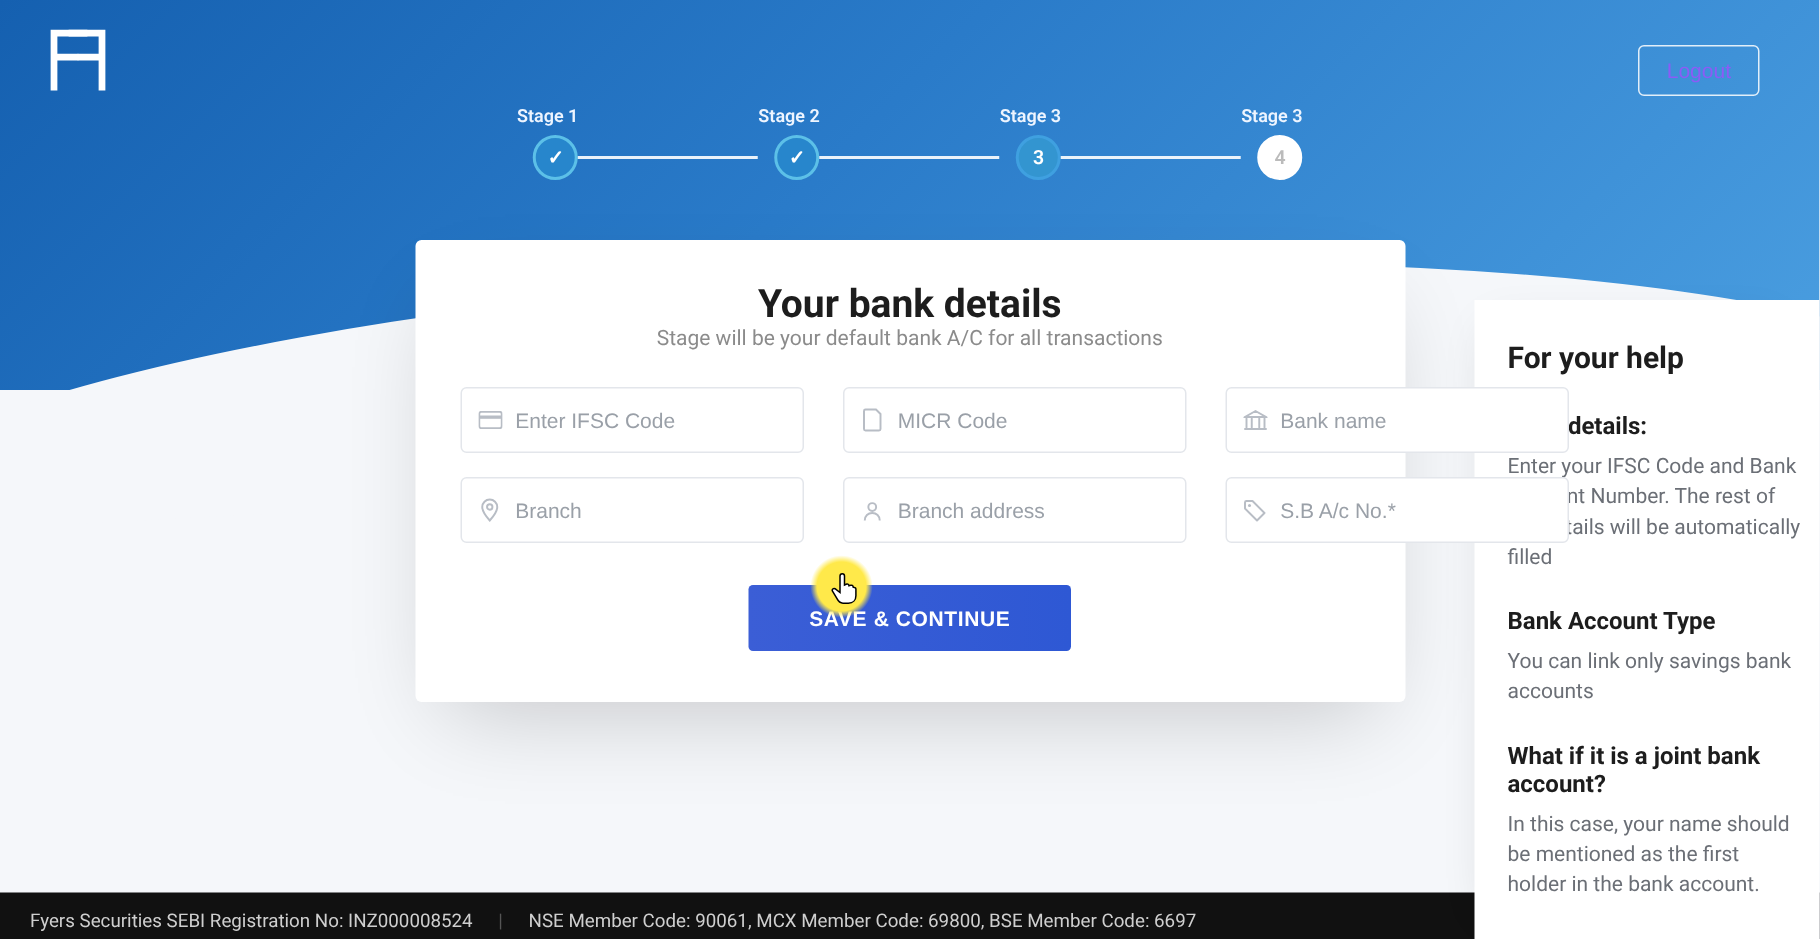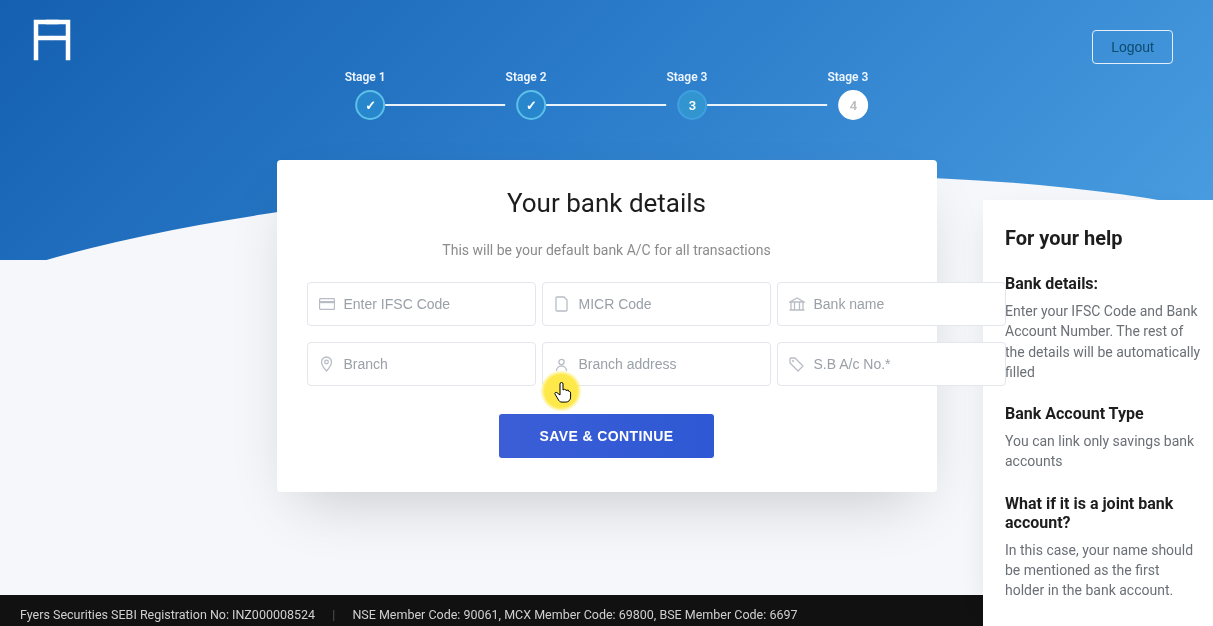--- a/index.html
+++ b/index.html
@@ -34,21 +34,21 @@
       top: 18px; left: 30px;
       z-index: 5;
       color: #fff;
     }
     .logout {
       position: absolute;
       top: 30px; right: 40px;
       z-index: 5;
       background: transparent;
       border: 1px solid rgba(255,255,255,0.85);
-      color: #0c4a6e;
+      color: #8b5cf6;
       padding: 8px 18px;
       border-radius: 4px;
       font-size: 14px;
       cursor: pointer;
     }
     .stepper {
       position: absolute;
       top: 70px; left: 50%;
       transform: translateX(-50%);
       display: flex;
@@ -92,33 +92,33 @@
       width: 660px;
       background: #fff;
       border-radius: 4px;
       padding: 28px 30px 34px;
       box-shadow: 0 25px 60px -20px rgba(0,0,0,0.2);
       z-index: 10;
       text-align: center;
     }
     .card h1 {
       font-size: 26px;
-      font-weight: 400;
+      font-weight: 700;
       color: #1d1d1d;
-      margin-bottom: 24px;
+      margin-bottom: 0;
     }
     .card .subtitle {
       color: #8b8b8b;
       font-size: 14px;
       margin-bottom: 24px;
     }
     .fields {
       display: grid;
       grid-template-columns: repeat(3, 1fr);
-      gap: 16px 6px;
+      gap: 16px 26px;
       margin-bottom: 28px;
     }
     .field {
       display: flex;
       align-items: center;
       border: 1px solid #e3e6eb;
       border-radius: 4px;
       padding: 0 10px;
       height: 44px;
       background: #fff;
@@ -228,21 +228,21 @@
   </div>
   <div class="step-line"></div>
   <div class="step">
     <span class="step-label">Stage 3</span>
     <span class="step-circle last">4</span>
   </div>
 </div>
 
 <div class="card">
   <h1>Your bank details</h1>
-  <p class="subtitle">This will be your default bank A/C for all transactions</p>
+  <p class="subtitle">Stage will be your default bank A/C for all transactions</p>
 
   <div class="fields">
 
     <div class="field">
       <span class="ficon">
         <svg width="16" height="12" viewBox="0 0 16 12">
             <rect x="0.5" y="0.5" width="15" height="11" rx="1.5" fill="none" stroke="#b8bdc5" stroke-width="1.3"></rect>
             <rect x="0.5" y="3" width="15" height="2.2" fill="#b8bdc5"></rect>
           </svg>
       </span>

